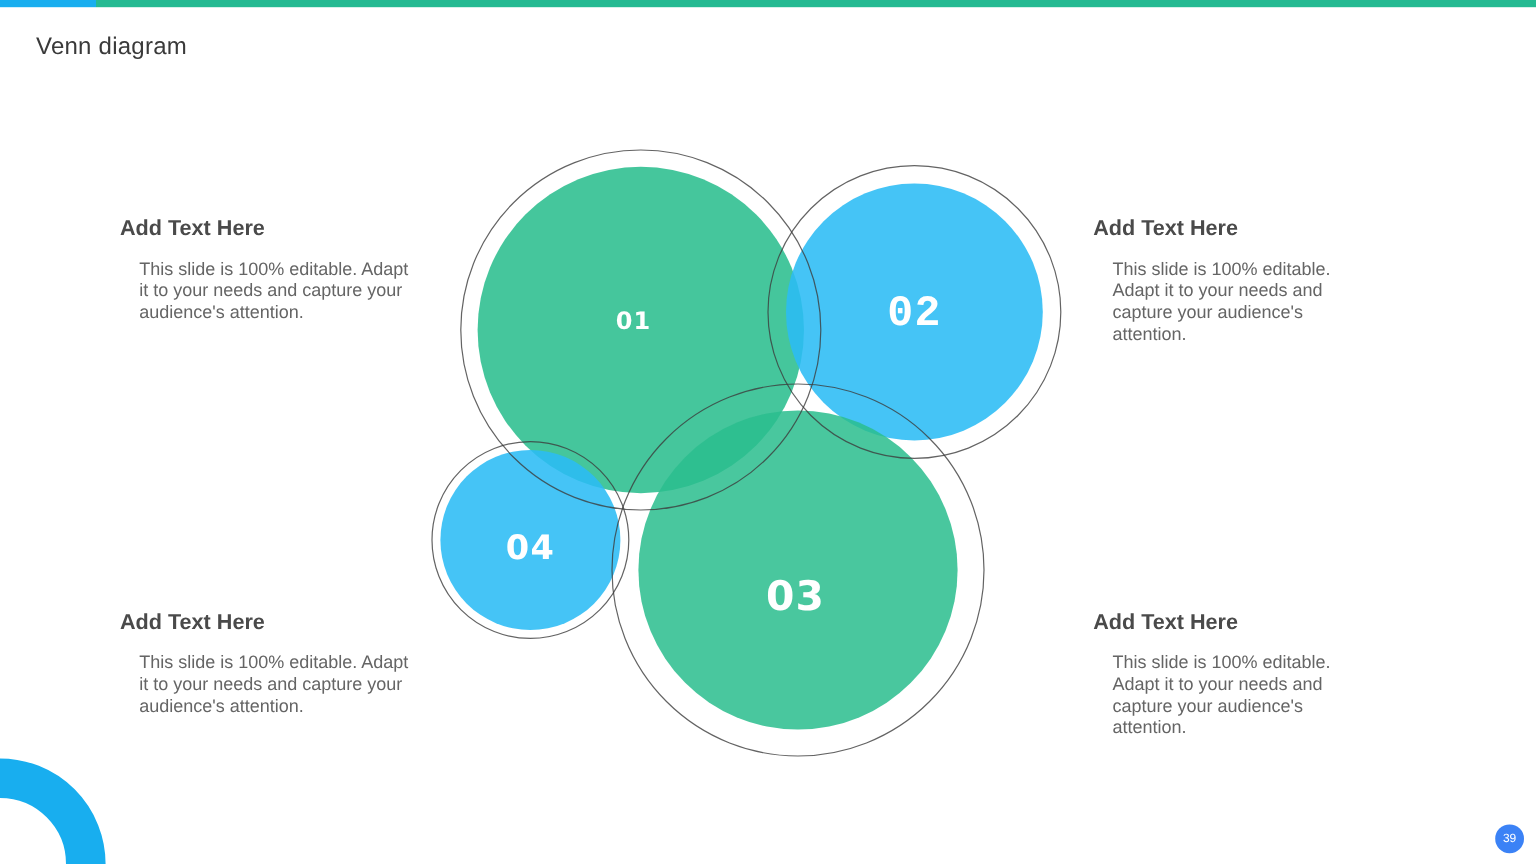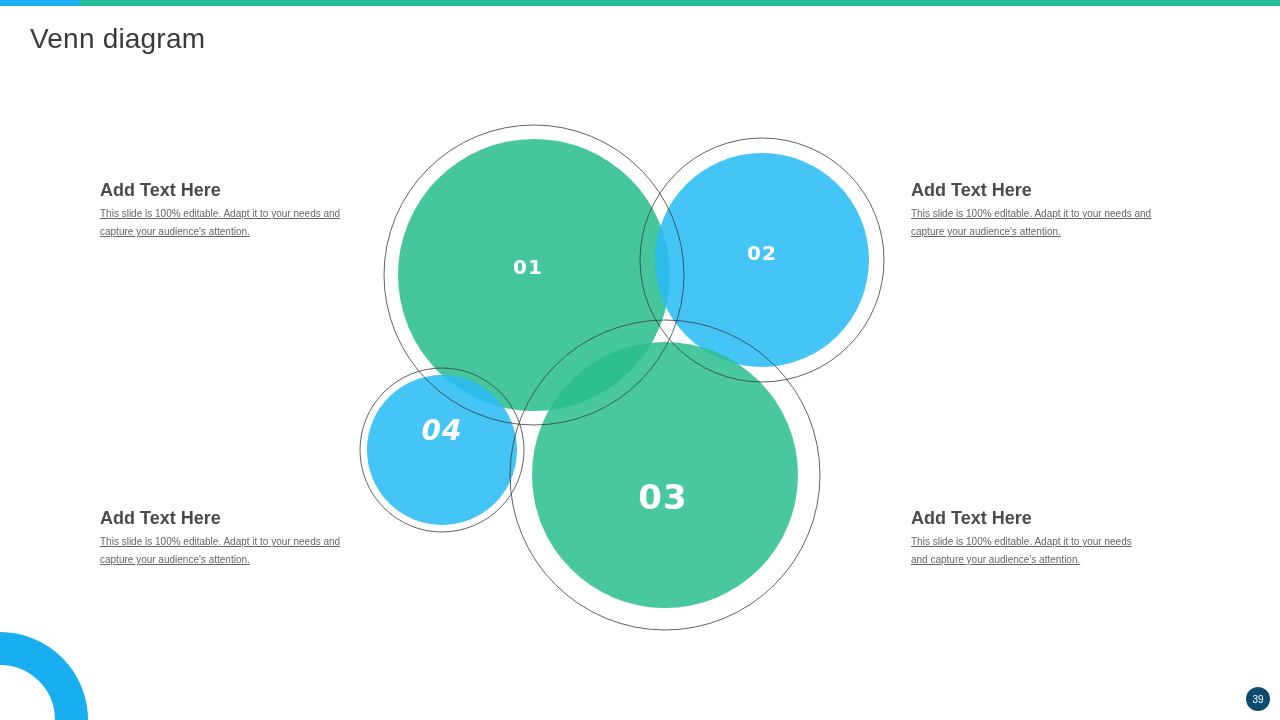--- a/index.html
+++ b/index.html
@@ -32,45 +32,44 @@
     flex: 1;
     height: 100%;
     background: #25BA92;
   }
 
   
   .slide-title {
     position: absolute;
     left: 30px;
     top: 21px;
-    font-size: 28px;
+    font-size: 20px;
     font-weight: 400;
     color: #3a3a3a;
     letter-spacing: 0.2px;
     line-height: 36px;
   }
 
   
   .text-block {
     position: absolute;
     width: 260px;
   }
   .text-block .tb-title {
     font-size: 18px;
     font-weight: bold;
     color: #4a4a4a;
     margin: 0 0 5px 0;
     line-height: 19px;
   }
   .text-block .tb-body {
-    font-size: 10px;
+    font-size: 15px;
     color: #656565;
     line-height: 18px;
-    margin: 0;
-    text-decoration: underline;
+    margin: 16px;
   }
   .tb-tl { left: 100px; top: 181px; }
   .tb-tr { left: 911px; top: 181px; width: 255px; }
   .tb-bl { left: 100px; top: 509px; }
   .tb-br { left: 911px; top: 509px; width: 235px; }
 
   
   .venn-stage {
     position: absolute;
     left: 0;
@@ -83,23 +82,23 @@
 
   .venn-label {
     position: absolute;
     color: #ffffff;
     font-weight: bold;
     font-family: "DejaVu Sans", sans-serif;
     text-align: center;
     letter-spacing: 1px;
   }
   .lbl-01 { left: 478px; top: 255px; width: 100px; font-size: 20px; }
-  .lbl-02 { left: 712px; top: 241px; width: 100px; font-size: 20px; }
+  .lbl-02 { left: 712px; top: 241px; width: 100px; font-size: 36px; font-family: Liberation Mono, monospace; }
   .lbl-03 { left: 613px; top: 477px; width: 100px; font-size: 34px; }
-  .lbl-04 { left: 392px; top: 414px; width: 100px; font-size: 28px; font-style: italic; }
+  .lbl-04 { left: 392px; top: 440px; width: 100px; font-size: 28px; }
 
   
   .corner-ring {
     position: absolute;
     left: -88px;
     top: 632px;
     width: 176px;
     height: 176px;
     border: 33px solid #18AEEF;
     border-radius: 50%;
@@ -107,21 +106,21 @@
   }
 
   
   .page-badge {
     position: absolute;
     right: 10px;
     bottom: 9px;
     width: 24px;
     height: 24px;
     border-radius: 50%;
-    background: #0c4a6e;
+    background: #3b82f6;
     color: #ffffff;
     font-size: 10px;
     display: flex;
     align-items: center;
     justify-content: center;
     font-family: "Liberation Sans", sans-serif;
   }
 </style>
 </head>
 <body>

